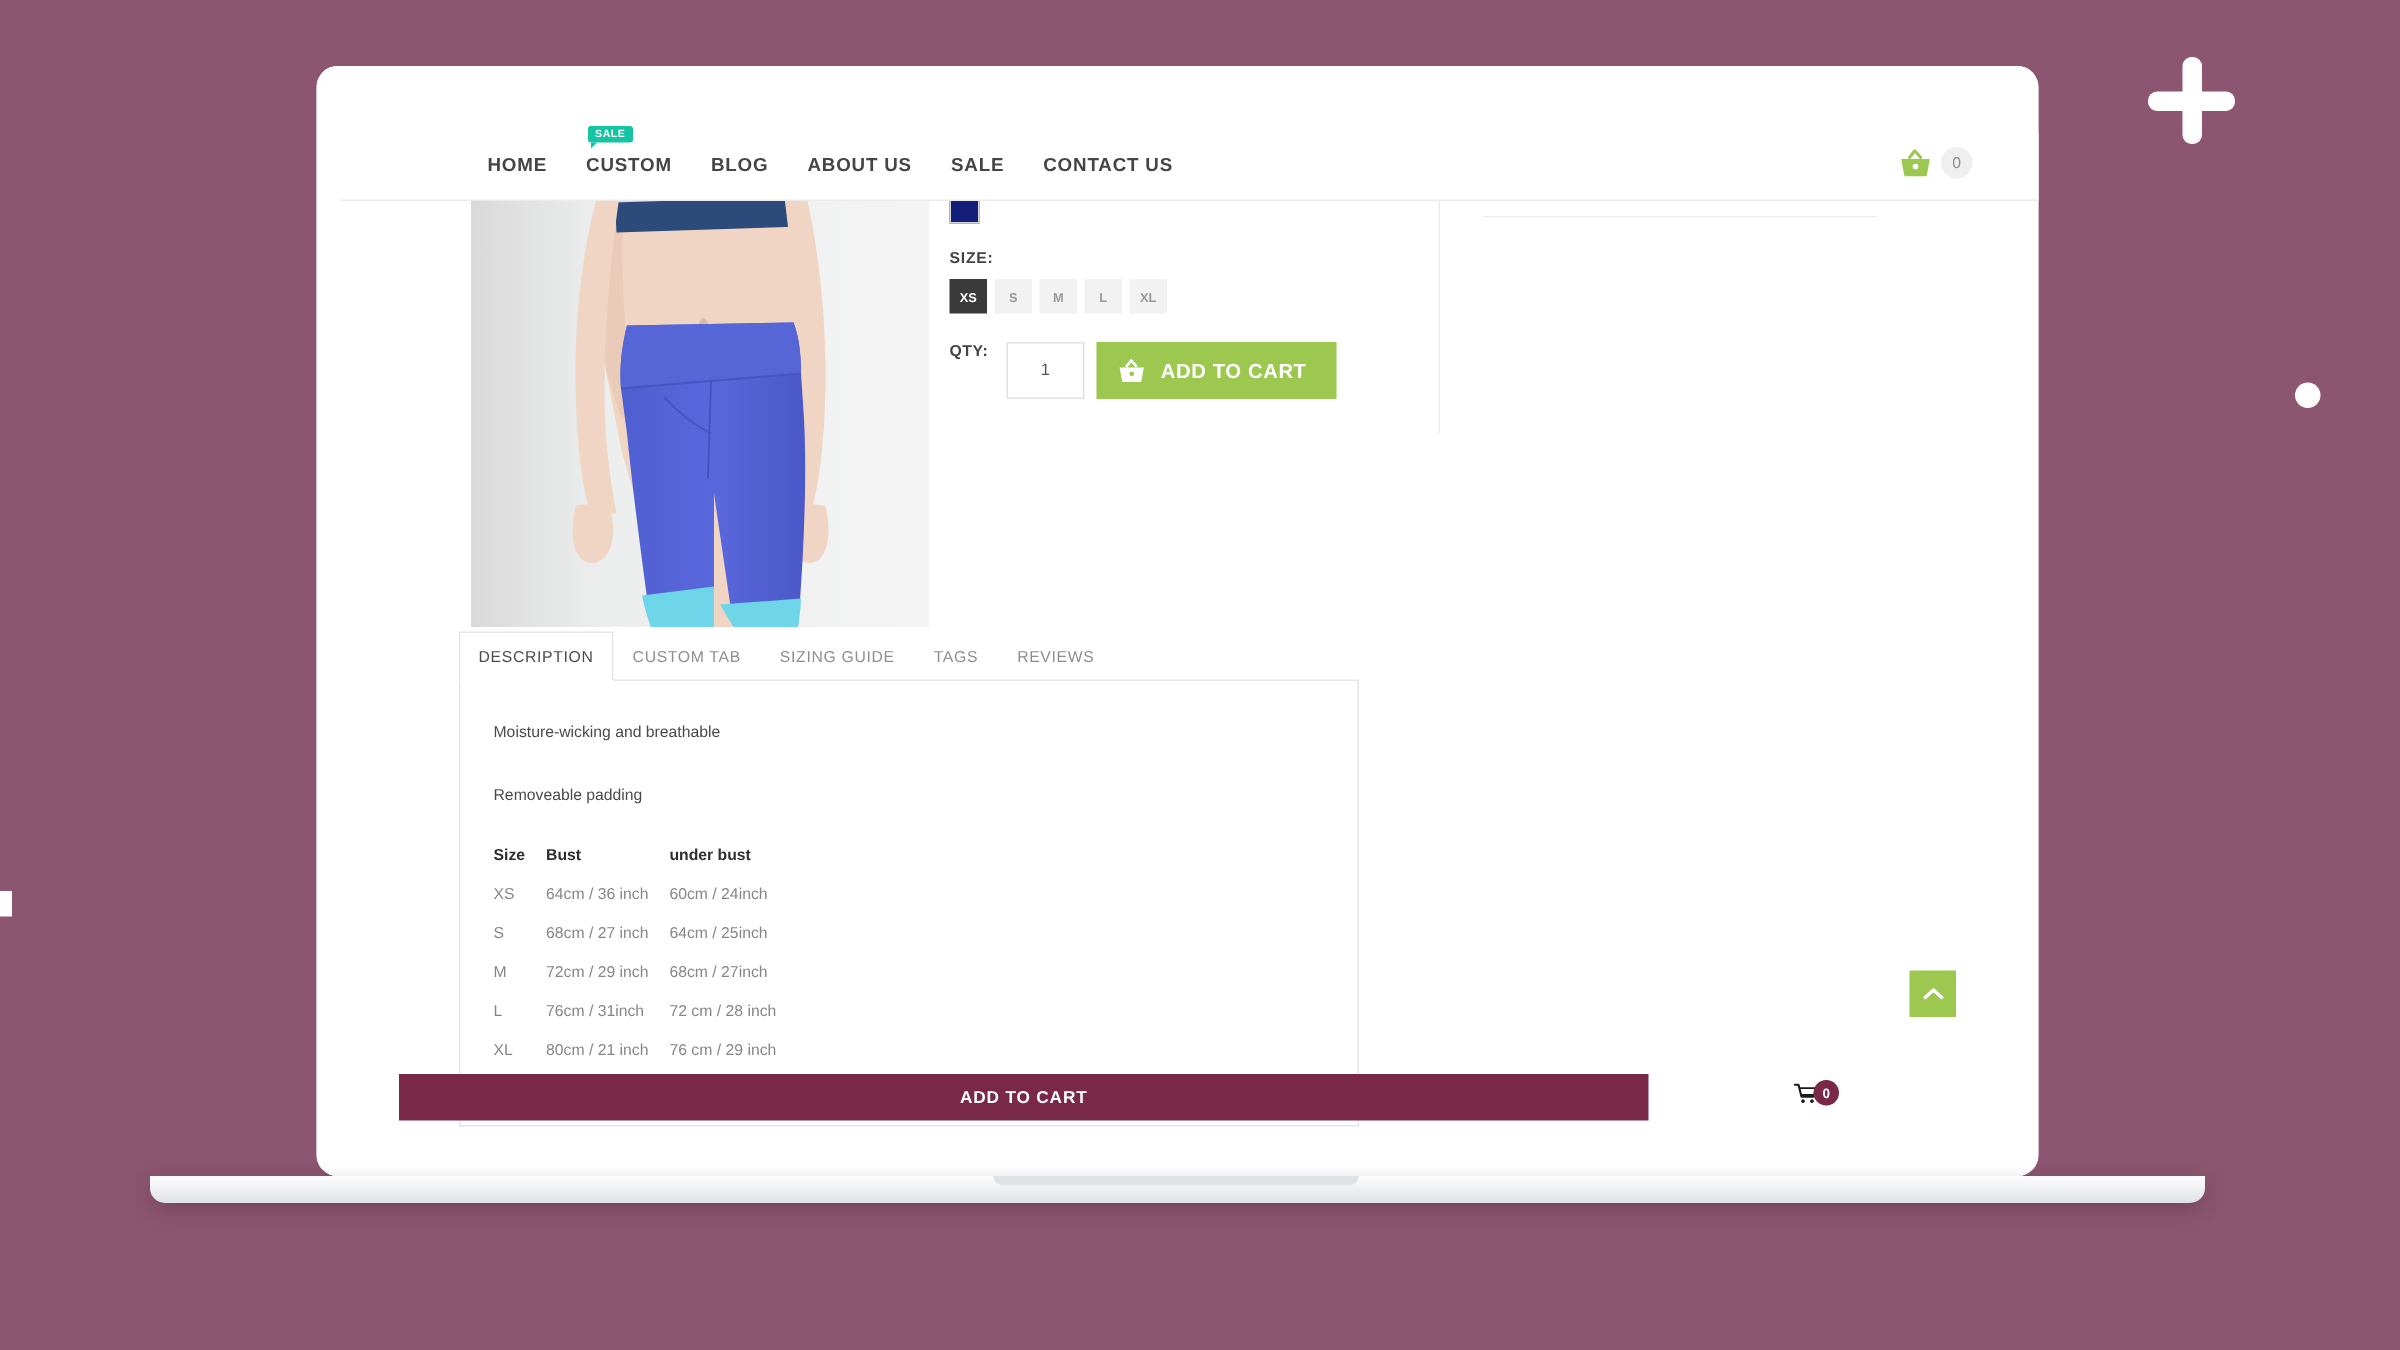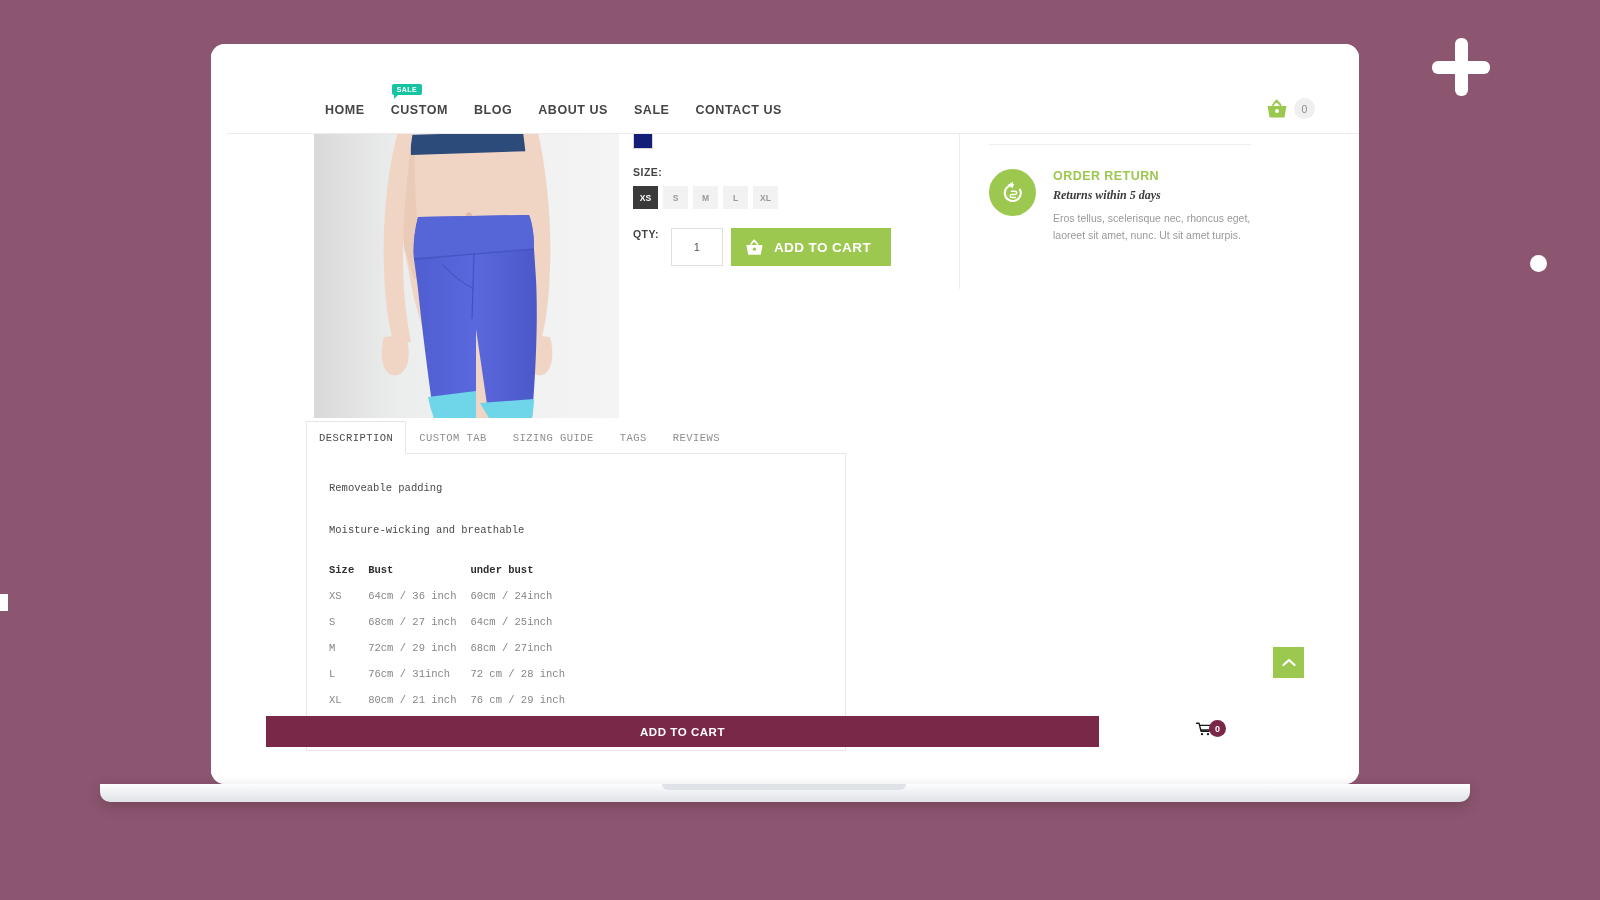--- a/index.html
+++ b/index.html
@@ -286,22 +286,21 @@
     font-size: 10.5px;
     color: #9a9a9a;
     line-height: 1.55;
     margin-top: 7px;
   }
 
   
   .tabs-wrap {
     position: absolute;
     left: 95px; top: 377px;
-    width: 540px;
-    font-family: Liberation Mono, monospace;
+    width: 600px;
   }
   .tab-strip {
     display: flex;
     align-items: flex-end;
     border-bottom: 1px solid #e6e6e6;
   }
   .tab {
     font-size: 10.5px;
     letter-spacing: 0.45px;
     color: #8e8e8e;
@@ -510,47 +509,33 @@
             <span>ADD TO CART</span>
           </button>
         </div>
       </div>
 
       <div class="vert-divider"></div>
 
       <div class="info-col">
         <div class="info-cut-text">amet, nunc. Ut sit amet turpis.</div>
         <div class="info-hr"></div>
-        <div class="info-block">
-          <div class="return-circle">
-            <svg viewBox="0 0 24 24">
-              <path d="M12 4 A8 8 0 1 0 19 8.6" fill="none" stroke="#ffffff" stroke-width="2.1" stroke-linecap="round"></path>
-              <path d="M12 0.8 L12 7.2 L6.6 4 Z" fill="#ffffff"></path>
-              <path d="M10.4 10.2 h3.6 a1.6 1.6 0 0 1 0 3.2 h-3.2 a1.6 1.6 0 0 0 0 3.2 h3.6" fill="none" stroke="#ffffff" stroke-width="1.5" stroke-linecap="round"></path>
-            </svg>
-          </div>
-          <div>
-            <div class="info-title">ORDER RETURN</div>
-            <div class="info-sub">Returns within 5 days</div>
-            <div class="info-body">Eros tellus, scelerisque nec, rhoncus eget, laoreet sit amet, nunc. Ut sit amet turpis.</div>
-          </div>
-        </div>
       </div>
 
       <div class="tabs-wrap">
         <div class="tab-strip">
           <div class="tab active">DESCRIPTION</div>
           <div class="tab">CUSTOM TAB</div>
           <div class="tab">SIZING GUIDE</div>
           <div class="tab">TAGS</div>
           <div class="tab">REVIEWS</div>
         </div>
         <div class="tab-panel">
+          <div class="desc-line">Moisture-wicking and breathable</div>
           <div class="desc-line">Removeable padding</div>
-          <div class="desc-line">Moisture-wicking and breathable</div>
           <table class="size-table">
             <thead>
               <tr>
                 <th>Size</th>
                 <th>Bust</th>
                 <th>under bust</th>
               </tr>
             </thead>
             <tbody>
               <tr>

